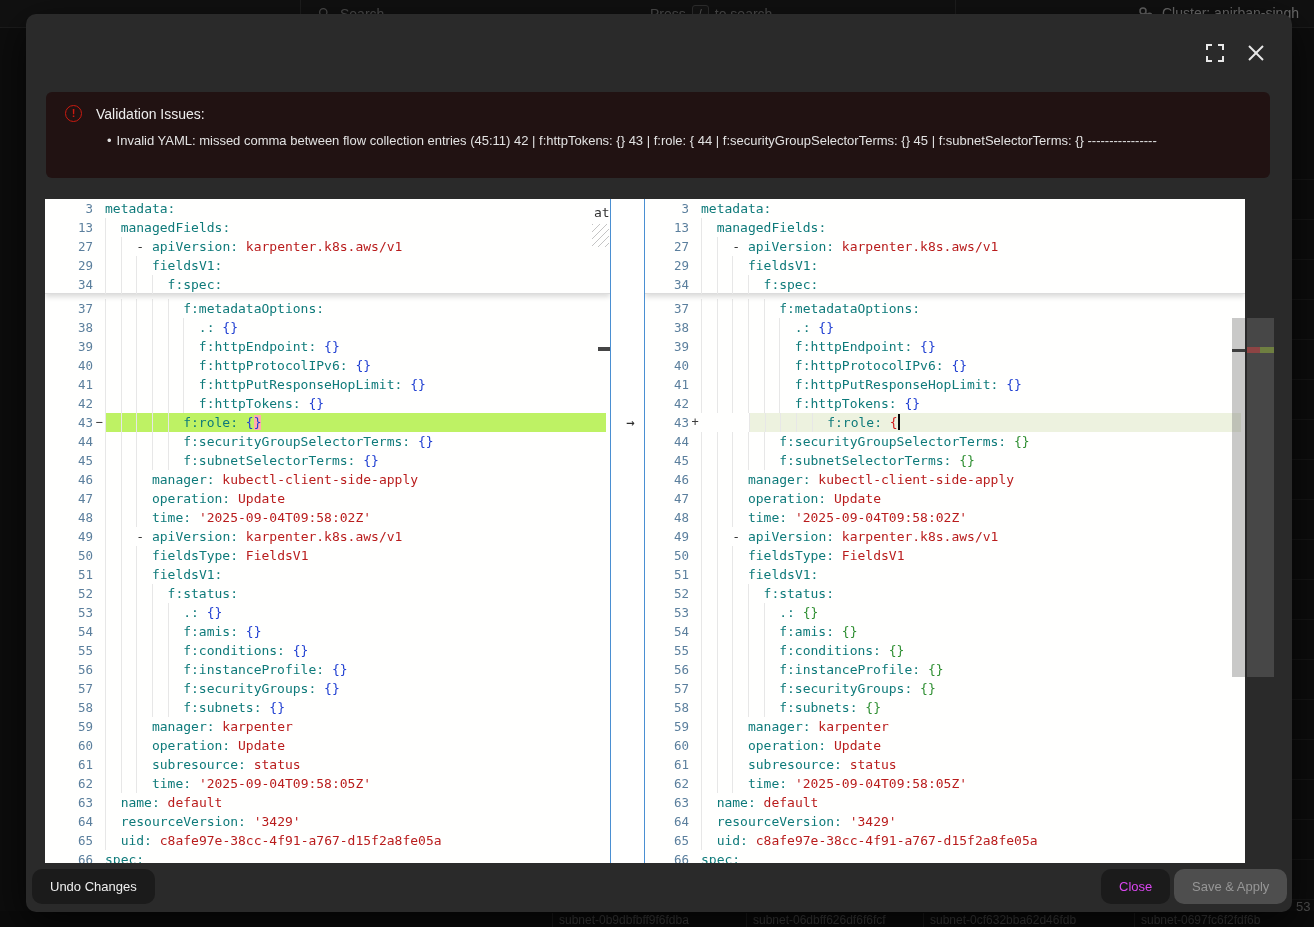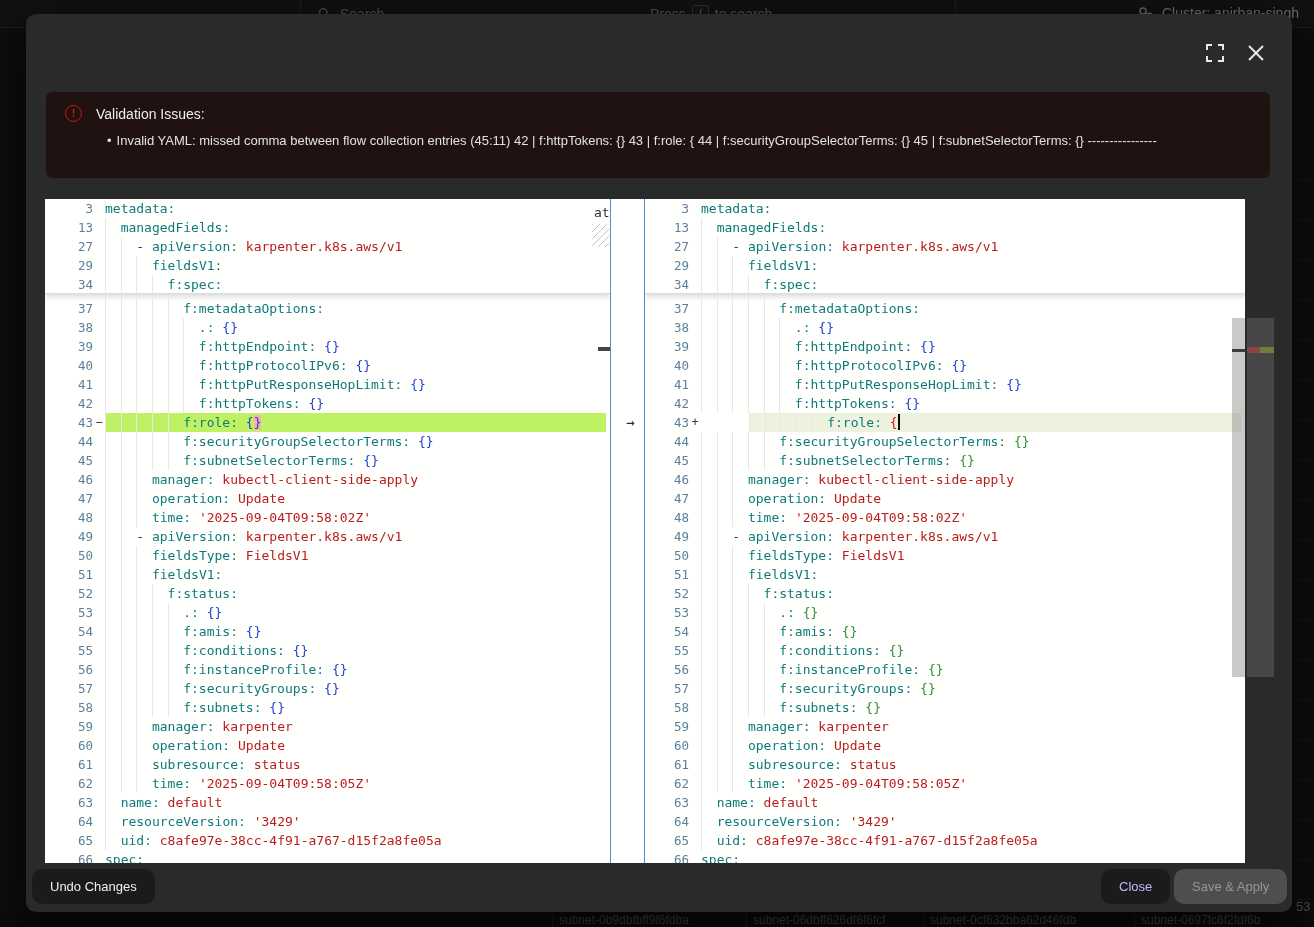--- a/index.html
+++ b/index.html
@@ -83,21 +83,21 @@
 
   
   .ov-slider { position:absolute; left:1221px; top:304px; width:27px; height:359px; background:#474747; }
   .ov-red { position:absolute; left:0; top:29px; width:13px; height:6px; background:#8e4444; }
   .ov-green { position:absolute; left:13px; top:29px; width:14px; height:6px; background:#6f7f41; }
 
   
   .btn { position:absolute; top:855px; height:35px; border-radius:10px; border:none;
     font-family:"Liberation Sans",sans-serif; font-size:13px; padding:0 18px; cursor:pointer; }
   .btn.undo { left:6px; background:#1b1b1b; color:#efefef; }
-  .btn.close { left:1075px; background:#1b1b1b; color:#c4b5fd; }
+  .btn.close { left:1075px; background:#1b1b1b; color:#d946ef; }
   .btn.save { left:1148px; background:#4e4e4e; color:#969696; cursor:default; }
 </style>
 </head>
 <body>
 
 <div class="page">
   <div class="topbar">
     <div class="tb-divider d1"></div>
     <svg class="tb-search-ico" viewBox="0 0 16 16">
       <circle cx="6.5" cy="6.5" r="4.5" fill="none" stroke="#8a8a8a" stroke-width="1.6"></circle>

